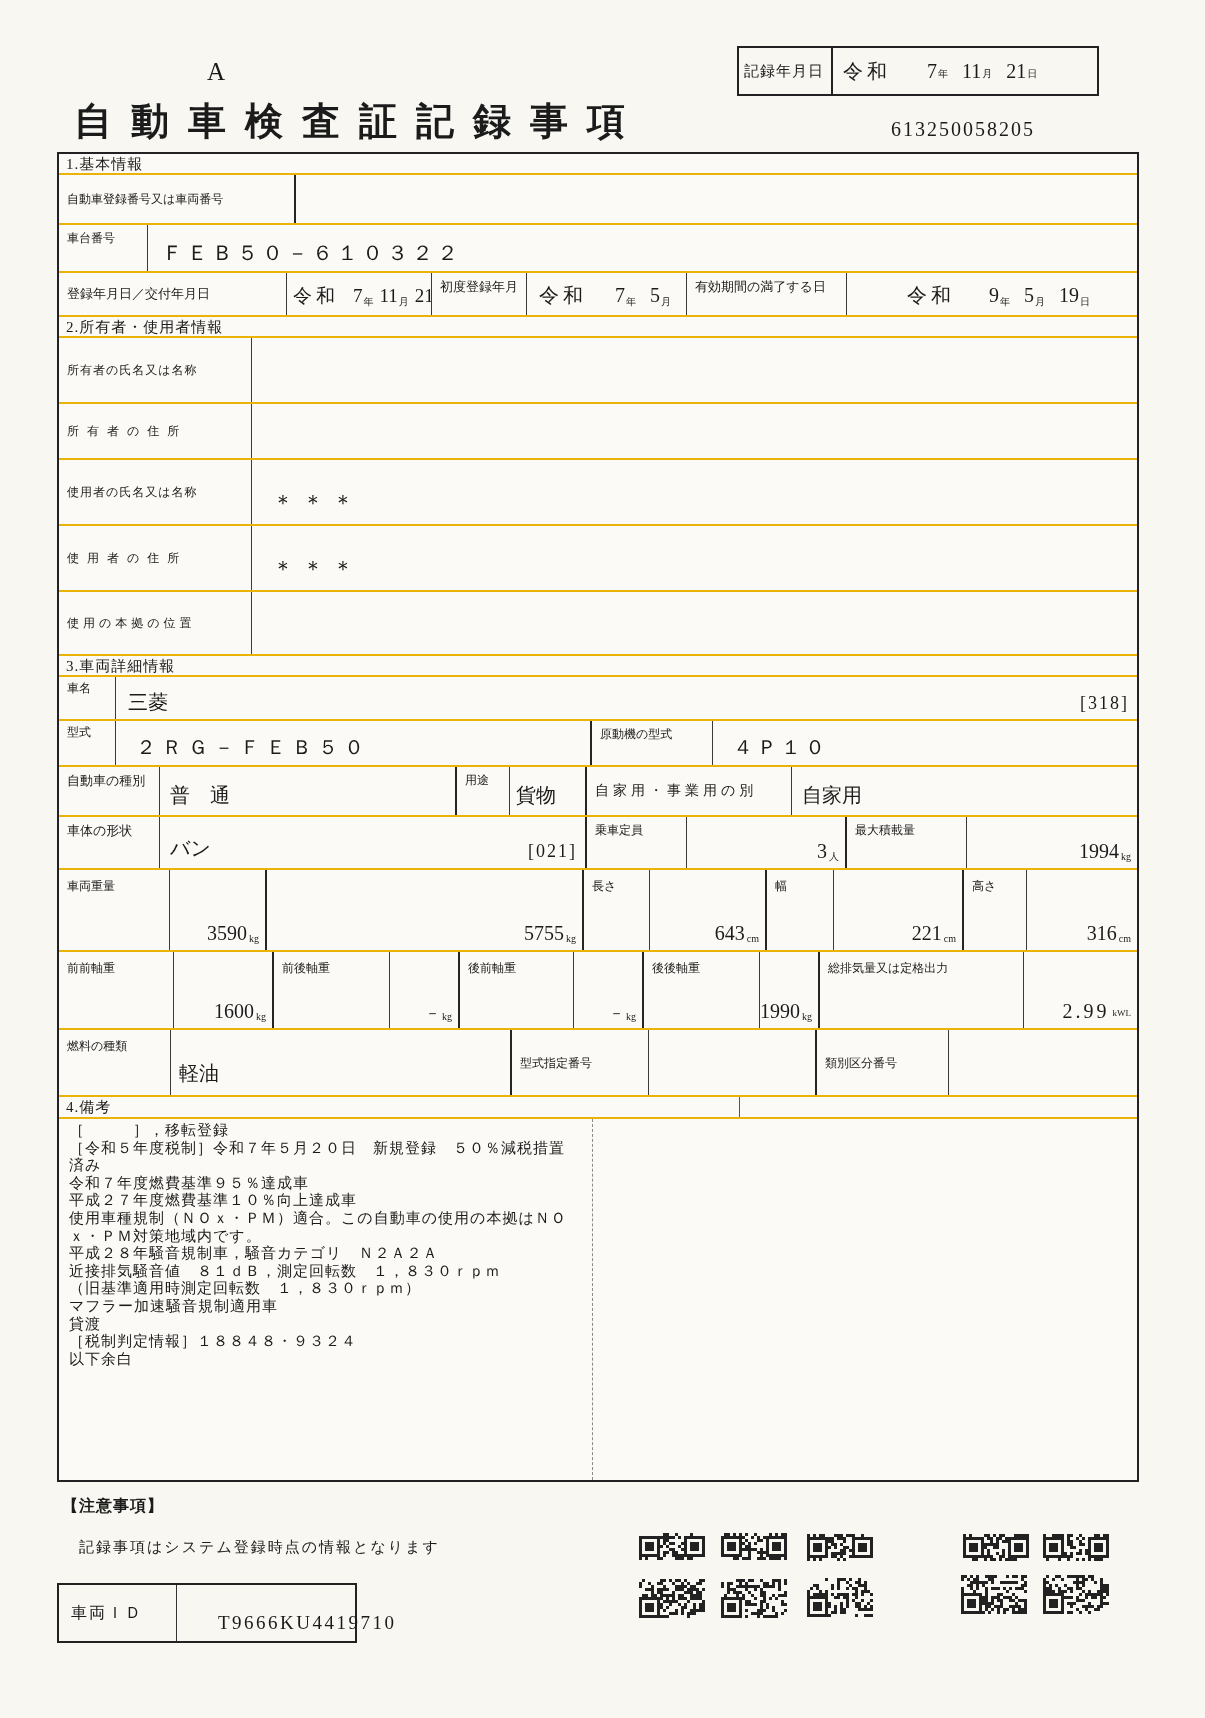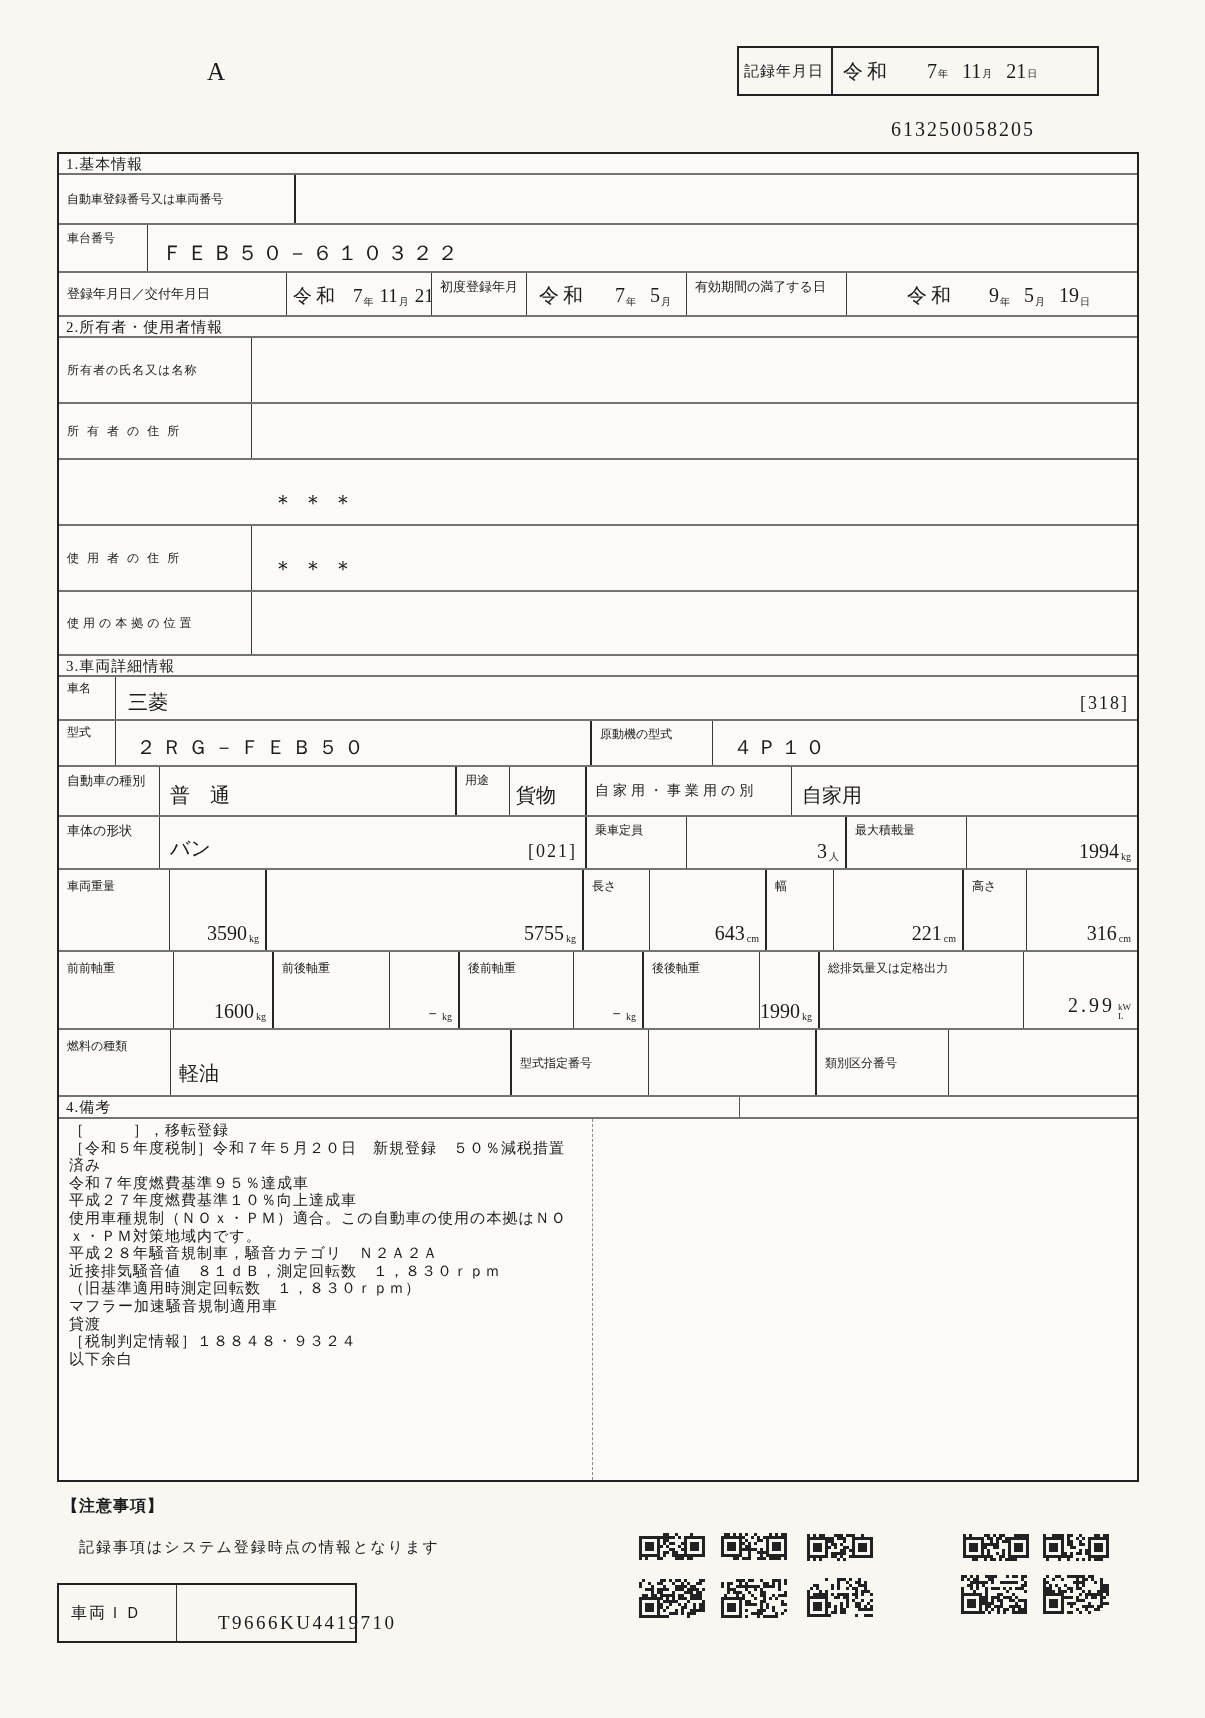--- a/index.html
+++ b/index.html
@@ -13,39 +13,39 @@
                 font-size:15px;display:flex;align-items:center;padding-left:5px;letter-spacing:1px;}
   .record-val{position:absolute;left:104px;right:2px;top:0;bottom:0;display:flex;align-items:center;}
   .era{font-size:20px;margin-right:22px;letter-spacing:4px;}
   .dn{font-size:20px;margin-left:14px;}
   .du{font-size:10px;margin-left:1px;transform:translateY(3px);display:inline-block;}
   .title{position:absolute;left:74px;top:96px;margin:0;font-size:38px;font-weight:600;letter-spacing:19px;white-space:nowrap;}
   .docnum{position:absolute;left:891px;top:118px;font-size:20px;letter-spacing:2px;}
 
   
   .table{position:absolute;left:57px;top:152px;width:1078px;height:1326px;border:2px solid #222;box-sizing:content-box;background:#fbfaf6;}
-  .row{position:absolute;left:0;width:1078px;border-bottom:2px solid #737373;box-sizing:border-box;overflow:hidden;}
+  .row{position:absolute;left:0;width:1078px;border-bottom:2px solid #eab308;box-sizing:border-box;overflow:hidden;}
   .bar{background:#fbfaf6;}
   .bartxt{position:absolute;left:7px;top:1px;font-size:15px;letter-spacing:1px;}
   .c{position:absolute;top:0;bottom:0;box-sizing:border-box;overflow:hidden;}
   .br1{border-right:1px solid #3a3a3a;}
   .br2{border-right:2px solid #252525;}
   .lab{position:absolute;top:5px;left:8px;font-size:12px;white-space:nowrap;}
   .lab.sm{font-size:13px;}
   .lab.ctr{top:50%;transform:translateY(-50%);}
   .ls1{letter-spacing:1px;}
   .ls4{letter-spacing:4px;}
   .ls6{letter-spacing:6px;}
   .ls8{letter-spacing:8px;}
   .ls20{letter-spacing:20px;}
   .vbl{position:absolute;bottom:5px;left:10px;font-size:20px;white-space:nowrap;}
   .vbr{position:absolute;bottom:5px;right:6px;font-size:20px;white-space:nowrap;display:flex;align-items:baseline;}
   .vcode{position:absolute;bottom:5px;right:8px;font-size:18px;letter-spacing:2px;}
   .u{font-size:10px;margin-left:2px;transform:translateY(2px);display:inline-block;}
-  .u2{display:inline-flex;flex-direction:column;font-size:9px;line-height:9px;margin-left:3px;transform:translateY(-2px);}
+  .u2{display:inline-flex;font-size:9px;line-height:9px;margin-left:3px;transform:translateY(-2px);}
   .dt{position:absolute;bottom:6px;left:12px;display:flex;align-items:baseline;white-space:nowrap;}
   .stars{letter-spacing:8px;font-size:22px;}
 
   
   .rline{font-size:15px;line-height:17.6px;letter-spacing:1px;white-space:pre;}
   .dash{position:absolute;left:533px;top:0;bottom:0;border-left:1px dashed #8a8a8a;}
   .tick{position:absolute;left:680px;top:0;bottom:0;border-left:1px solid #555;}
 
   
   .notice-h{position:absolute;left:62px;top:1496px;font-size:16px;letter-spacing:1px;font-weight:bold;}
@@ -69,20 +69,21 @@
       <span class="era">令和</span>
       <span class="dn">7</span>
         <span class="du">年</span>
       <span class="dn">11</span>
         <span class="du">月</span>
       <span class="dn">21</span>
         <span class="du">日</span>
     </div>
   </div>
 
+  <h1 class="title">自動車検査証記録事項</h1>
   <div class="docnum">613250058205</div>
 
   <div class="table">
 
     <div class="row bar" style="top:0;height:21px;">
       <span class="bartxt">1.基本情報</span>
     </div>
 
     <div class="row" style="top:21px;height:50px;">
       <div class="c br2" style="left:0;width:237px;">
@@ -160,20 +161,23 @@
     <div class="row" style="top:250px;height:56px;">
       <div class="c br1" style="left:0;width:193px;">
         <span class="lab ctr ls8">所有者の住所</span>
       </div>
       <div class="c" style="left:193px;width:885px;">
         <span class="vbl"></span>
       </div>
     </div>
 
     <div class="row" style="top:306px;height:66px;">
+      <div class="c br1" style="left:0;width:193px;">
+        <span class="lab ctr ls1">使用者の氏名又は名称</span>
+      </div>
       <div class="c" style="left:193px;width:885px;">
         <span class="vbl stars" style="left:20px;bottom:6px;">＊＊＊</span>
       </div>
     </div>
 
     <div class="row" style="top:372px;height:66px;">
       <div class="c br1" style="left:0;width:193px;">
         <span class="lab ctr ls8">使用者の住所</span>
       </div>
       <div class="c" style="left:193px;width:885px;">

